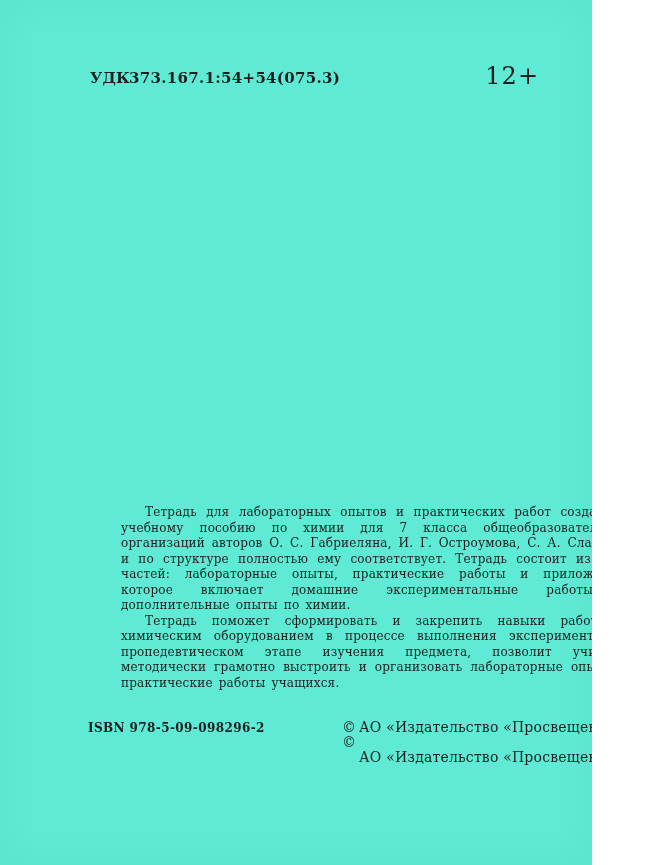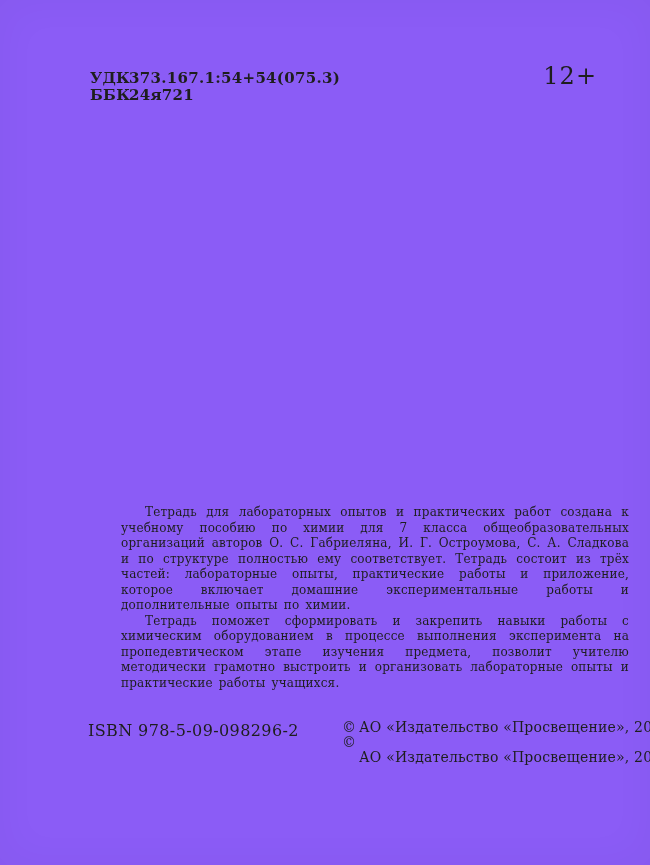--- a/index.html
+++ b/index.html
@@ -2,23 +2,23 @@
 <html lang="ru"><head>
 <meta charset="utf-8">
 <style>
   html, body {
     margin: 0;
     padding: 0;
     background: #ffffff;
   }
   .page {
     position: relative;
-    width: 650px;
+    width: 592px;
     height: 865px;
-    background: #8b5cf6;
+    background: #5eead4;
     color: #1e1e1e;
     font-family: "DejaVu Serif", "Liberation Serif", serif;
     box-shadow: inset 0 0 45px rgba(0,0,0,0.035);
     overflow: hidden;
   }
 
   
   .meta-block {
     position: absolute;
     left: 90px;
@@ -61,22 +61,22 @@
   .annotation p {
     margin: 0;
     text-indent: 24px;
   }
 
   
   .isbn {
     position: absolute;
     left: 88px;
     top: 721px;
-    font-size: 16px;
-    font-weight: normal;
+    font-size: 12px;
+    font-weight: bold;
     letter-spacing: 0.4px;
     white-space: nowrap;
   }
   .copyright-block {
     position: absolute;
     left: 342px;
     top: 720px;
     font-size: 14px;
     line-height: 15.2px;
     letter-spacing: 0.2px;
@@ -92,23 +92,20 @@
   }
 </style>
 </head>
 <body>
 
 <div class="page">
 
   <div class="meta-block">
     <div class="meta-row">
       <span class="meta-label">УДК</span><span>373.167.1:54+54(075.3)</span>
-    </div>
-    <div class="meta-row">
-      <span class="meta-label">ББК</span><span>24я721</span>
     </div>
   </div>
 
   <div class="age-rating">12+</div>
 
   <div class="annotation">
     <p>Тетрадь для лабораторных опытов и практических работ создана к учебному пособию по химии для 7 класса общеобразовательных организаций авторов О. С. Габриеляна, И. Г. Остроумова, С. А. Сладкова и по структуре полностью ему соответствует. Тетрадь состоит из трёх частей: лабораторные опыты, практические работы и приложение, которое включает домашние экспериментальные работы и дополнительные опыты по химии.</p>
     <p>Тетрадь поможет сформировать и закрепить навыки работы с химическим оборудованием в процессе выполнения эксперимента на пропедевтическом этапе изучения предмета, позволит учителю методически грамотно выстроить и организовать лабораторные опыты и практические работы учащихся.</p>
   </div>
 

